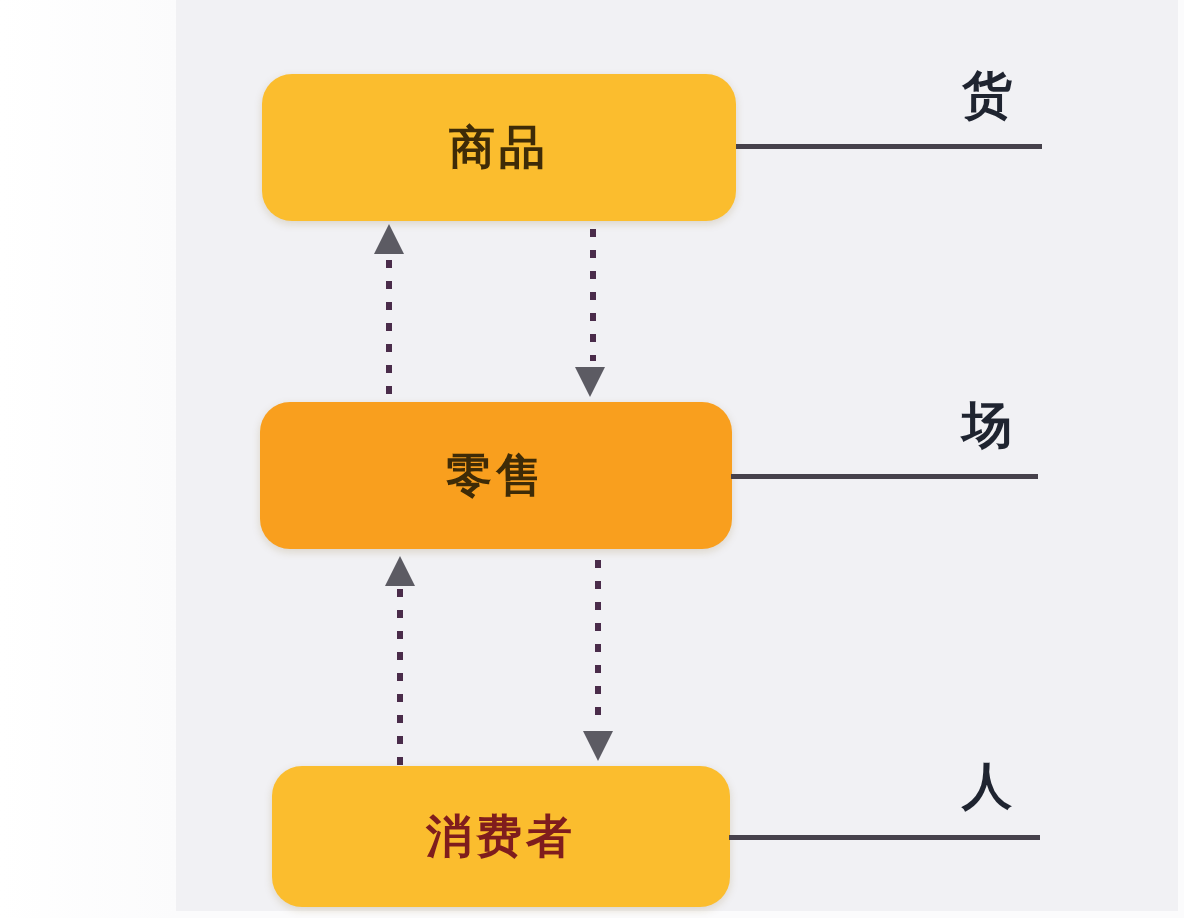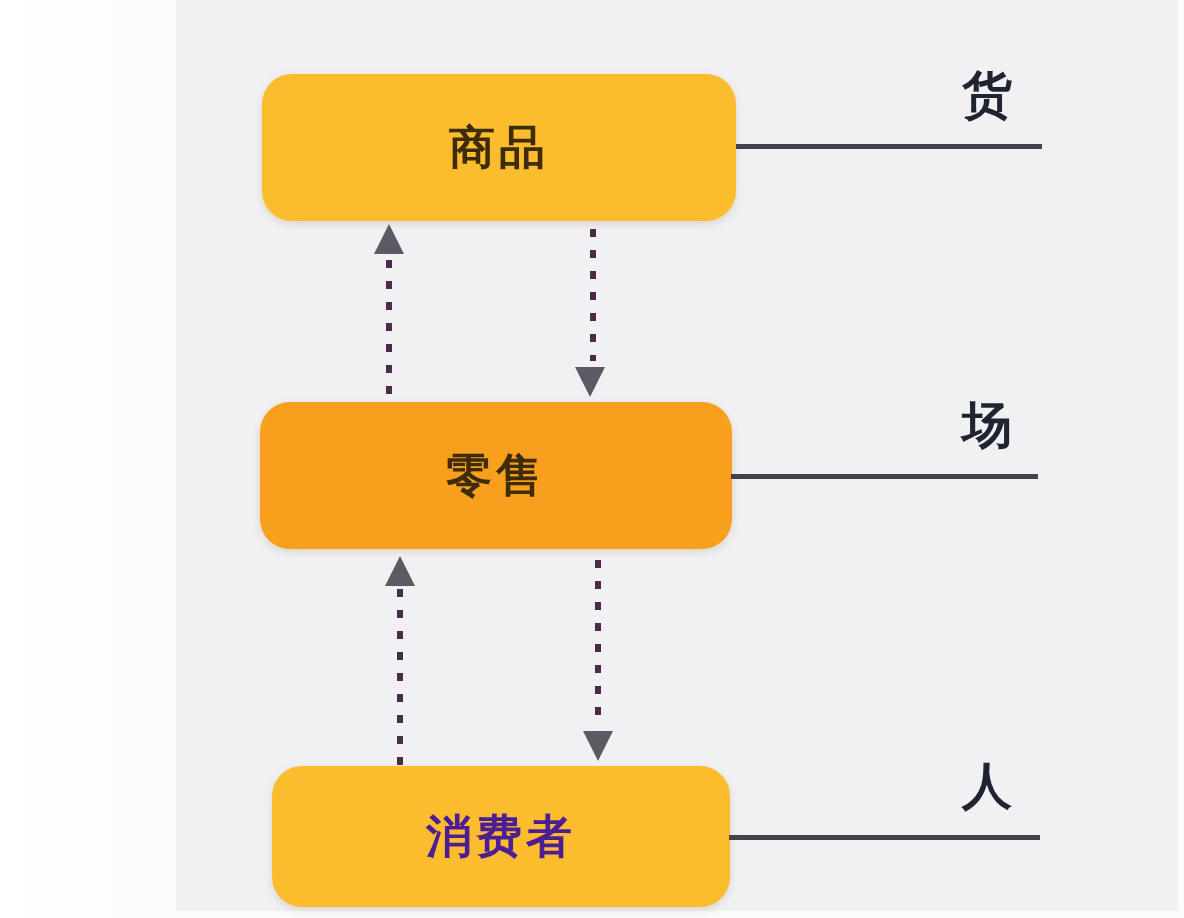--- a/index.html
+++ b/index.html
@@ -55,21 +55,21 @@
 <div class="stage">
   <div class="panel"></div>
 
   <div class="node" id="node-goods" style="background: rgb(251, 189, 46);">
     <span class="node-label" style="color: rgb(62, 43, 7);">商品</span>
   </div>
   <div class="node" id="node-retail" style="background: rgb(249, 159, 30);">
     <span class="node-label" style="color: rgb(62, 43, 7);">零售</span>
   </div>
   <div class="node" id="node-consumer" style="background: rgb(251, 189, 46);">
-    <span class="node-label" style="color: #4c1d95;">消费者</span>
+    <span class="node-label" style="color: #7f1d1d;">消费者</span>
   </div>
 
   <div class="tri up" id="tri-a-up"></div>
   <div class="dash" id="dash-a-up"></div>
   <div class="dash" id="dash-a-down"></div>
   <div class="tri down" id="tri-a-down"></div>
 
   <div class="tri up" id="tri-b-up"></div>
   <div class="dash" id="dash-b-up"></div>
   <div class="dash" id="dash-b-down"></div>

